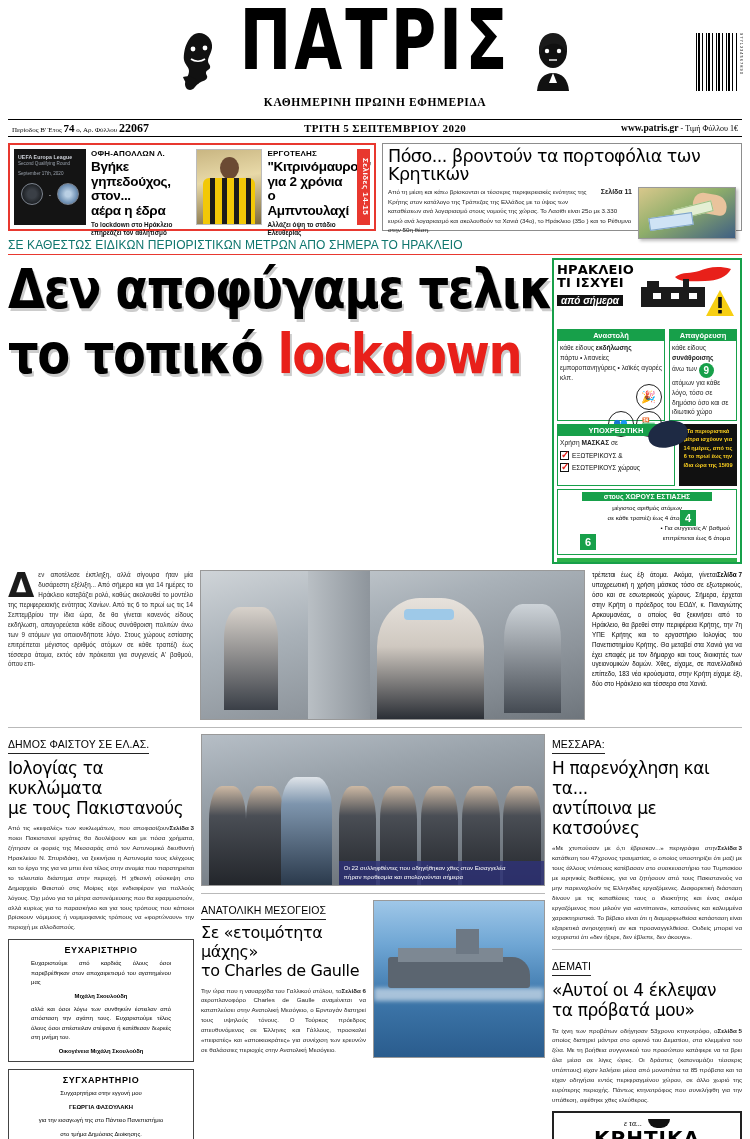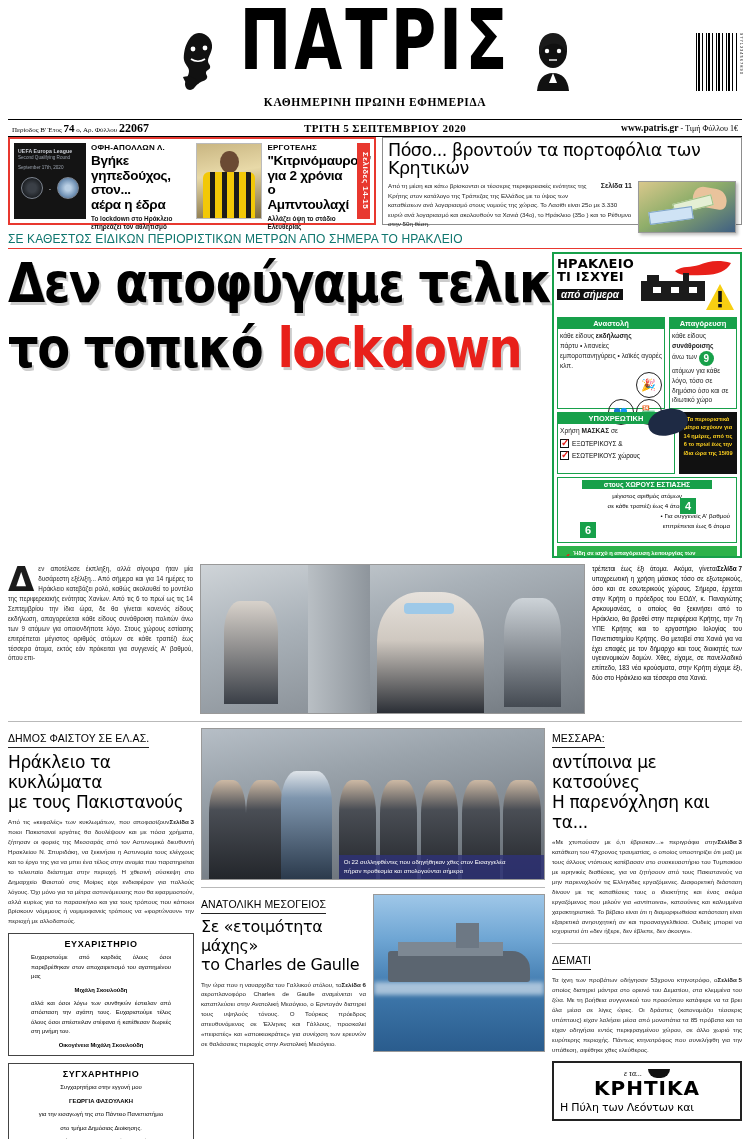--- a/index.html
+++ b/index.html
@@ -48,21 +48,21 @@
     padding:2px 4px; height:18px; margin-top:2px;
   }
   .issue-left { font-size:7px; font-family:"Liberation Serif", serif; }
   .issue-left .big { font-size:11px; font-weight:700; }
   .issue-left .num { font-size:12px; font-weight:700; font-family:"Liberation Serif", serif; }
   .issue-date { font-family:"Liberation Serif", serif; font-weight:700; font-size:11px; letter-spacing:0.4px; }
   .issue-right { font-size:8px; font-family:"Liberation Serif", serif; }
   .issue-right b { font-size:9.5px; }
 
   
-  .teaser-row { display:flex; gap:6px; height:88px; }
+  .teaser-row { display:flex; gap:6px; margin-top:6px; height:88px; }
   .sports-box { flex:0 0 368px; border:2px solid #e8382f; display:flex; padding:4px; gap:5px; position:relative; }
   .ad-thumb { width:72px; background:#141414; color:#fff; flex:0 0 auto; position:relative; overflow:hidden; }
   .ad-thumb .ad-l1 { font-size:5.2px; font-weight:700; color:#cfd3da; padding:5px 4px 0; letter-spacing:0.1px; }
   .ad-thumb .ad-l2 { font-size:4.6px; color:#9aa2ad; padding:1px 4px 0; }
   .ad-thumb .ad-l3 { font-size:4.6px; color:#9aa2ad; padding:5px 4px 0; }
   .crests { display:flex; align-items:center; justify-content:center; gap:6px; margin-top:7px; }
   .crest { width:22px; height:22px; border-radius:50%; border:1.5px solid #7d848f; position:relative; }
   .crest.a { background:radial-gradient(circle,#3a3f46 30%,#1d2024 70%); }
   .crest.b { background:radial-gradient(circle,#b9cfe4 20%,#5b7fa6 75%); }
   .crest-x { color:#cfd3da; font-size:7px; align-self:center; }
@@ -97,21 +97,21 @@
   .lockdown { color:#e8201a; }
 
   
   .infobox { flex:0 0 190px; border:2px solid #17a04a; background:#fff; position:relative; padding:3px; height:306px; overflow:hidden; }
   .ib-top { position:relative; height:58px; }
   .ib-title { font-family:"DejaVu Sans",sans-serif; font-weight:700; font-size:13px; line-height:1.02; letter-spacing:0.2px; }
   .ib-since { display:inline-block; background:#111; color:#fff; font-size:10px; font-weight:700; padding:0 4px; margin-top:1px; font-style:italic; }
   .ib-map { position:absolute; right:2px; top:-2px; width:64px; height:28px; }
   .ib-gate { position:absolute; right:26px; top:14px; width:74px; height:34px; }
   .ib-warn { position:absolute; right:2px; top:26px; width:30px; height:28px; }
-  .ib-grid { display:flex; gap:4px; margin-top:2px; }
+  .ib-grid { display:flex; gap:4px; margin-top:8px; }
   .ib-card { border:1.5px solid #17a04a; flex:1 1 0; min-width:0; position:relative; padding:2px; }
   .ib-card.w1 { flex:0 0 108px; height:92px; }
   .ib-card.w2 { flex:1 1 auto; height:92px; }
   .ib-label { background:#17a04a; color:#fff; font-size:7.5px; font-weight:700; text-align:center; padding:1px 2px; margin:-2px -2px 2px; }
   .ib-t { font-size:6.6px; line-height:1.5; color:#222; }
   .ib-t b { font-weight:700; }
   .circ-icons { display:flex; gap:2px; justify-content:flex-end; margin-top:1px; }
   .circ { width:26px; height:26px; border-radius:50%; border:1.2px solid #222; display:flex; align-items:center; justify-content:center; font-size:12px; }
   .big9 { display:inline-block; width:15px; height:15px; border-radius:50%; background:#17a04a; color:#fff; font-size:10px; font-weight:700; text-align:center; line-height:15px; vertical-align:-3px; }
   .ib-row2 { display:flex; gap:4px; margin-top:3px; }
@@ -406,21 +406,21 @@
       <span>τρέπεται έως έξι άτομα. Ακόμα, γίνεται υποχρεωτική η χρήση μάσκας τόσο σε εξωτερικούς, όσο και σε εσωτερικούς χώρους. Σήμερα, έρχεται στην Κρήτη ο πρόεδρος του ΕΟΔΥ, κ. Παναγιώτης Αρκουμανέας, ο οποίος θα ξεκινήσει από το Ηράκλειο, θα βρεθεί στην περιφέρεια Κρήτης, την 7η ΥΠΕ Κρήτης και το εργαστήριο Ιολογίας του Πανεπιστημίου Κρήτης. Θα μεταβεί στα Χανιά για να έχει επαφές με τον δήμαρχο και τους διοικητές των υγειονομικών δομών. Χθες, είχαμε, σε πανελλαδικό επίπεδο, 183 νέα κρούσματα, στην Κρήτη είχαμε έξι, δύο στο Ηράκλειο και τέσσερα στα Χανιά.</span>
     </div>
   </div>
 
   <div class="hr-thin"></div>
 
   <div class="sec2">
     <div class="col-l">
       <div class="kicker-ul">ΔΗΜΟΣ ΦΑΙΣΤΟΥ ΣΕ ΕΛ.ΑΣ.</div>
       <div class="head2">
-        <div>Ηράκλειο τα κυκλώματα</div>
+        <div>Ιολογίας τα κυκλώματα</div>
         <div>με τους Πακιστανούς</div>
       </div>
       <div class="body-sm">
         <span class="pg-inline">Σελίδα 3</span>
         <span>Από τις «κεφαλές» των κυκλωμάτων, που αποφασίζουν ποιοι Πακιστανοί εργάτες θα δουλέψουν και με πόσα χρήματα, ζήτησαν οι φορείς της Μεσσαράς από τον Αστυνομικό διευθυντή Ηρακλείου Ν. Σπυριδάκη, να ξεκινήσει η Αστυνομία τους ελέγχους και το έργο της για να μπει ένα τέλος στην ανομία που παρατηρείται το τελευταίο διάστημα στην περιοχή. Η χθεσινή σύσκεψη στο Δημαρχείο Φαιστού στις Μοίρες είχε ενδιαφέρον για πολλούς λόγους. Όχι μόνο για τα μέτρα αστυνόμευσης που θα εφαρμοστούν, αλλά κυρίως για το παρασκήνιο και για τους τρόπους που κάποιοι βρίσκουν νόμιμους ή νομιμοφανείς τρόπους να «φορτώνουν» την περιοχή με αλλοδαπούς.</span>
       </div>
 
       <div class="notice">
         <div class="notice-t">ΕΥΧΑΡΙΣΤΗΡΙΟ</div>
         <div class="notice-b">Ευχαριστούμε από καρδιάς όλους όσοι παρεβρέθηκαν στον αποχαιρετισμό του αγαπημένου μας</div>
@@ -474,32 +474,36 @@
           <div class="ship-hull"></div>
           <div class="ship-deck"></div>
           <div class="ship-tower"></div>
         </div>
       </div>
     </div>
 
     <div class="col-r">
       <div class="kicker-ul">ΜΕΣΣΑΡΑ:</div>
       <div class="head2">
+        <div>Η παρενόχληση και τα...</div>
         <div>αντίποινα με κατσούνες</div>
-        <div>Η παρενόχληση και τα...</div>
       </div>
       <div class="body-sm">
         <span class="pg-inline">Σελίδα 3</span>
         <span>«Με χτυπούσαν με ό,τι έβρισκαν...» περιγράφει στην κατάθεση του 47χρονος τραυματίας, ο οποίος υποστηρίζει ότι μαζί με τους άλλους ντόπιους κατέβασαν στο συσκευαστήριο του Τυμπακίου με ειρηνικές διαθέσεις, για να ζητήσουν από τους Πακιστανούς να μην παρενοχλούν τις Ελληνίδες εργαζόμενες. Διαφορετική διάσταση δίνουν με τις καταθέσεις τους ο ιδιοκτήτης και ένας ακόμα εργαζόμενος που μιλούν για «αντίποινα», κατσούνες και καλυμμένα χαρακτηριστικά. Το βέβαιο είναι ότι η διαμορφωθείσα κατάσταση είναι εξαιρετικά ανησυχητική αν και προαναγγελθείσα. Ουδείς μπορεί να ισχυριστεί ότι «δεν ήξερε, δεν έβλεπε, δεν άκουγε».</span>
       </div>
 
       <div class="hr-thin"></div>
 
       <div>
         <div class="kicker-ul">ΔΕΜΑΤΙ</div>
+        <div class="head2">
+          <div>«Αυτοί οι 4 έκλεψαν</div>
+          <div>τα πρόβατά μου»</div>
+        </div>
         <div class="body-sm">
           <span class="pg-inline">Σελίδα 5</span>
           <span>Τα ίχνη των προβάτων οδήγησαν 53χρονο κτηνοτρόφο, ο οποίος διατηρεί μάντρα στο ορεινό του Δεματίου, στα κλεμμένα του ζώα. Με τη βοήθεια συγγενικού του προσώπου κατάφερε να τα βρει όλα μέσα σε λίγες ώρες. Οι δράστες (κατονομάζει τέσσερις υπόπτους) είχαν λαλήσει μέσα από μονοπάτια τα 85 πρόβατα και τα είχαν οδηγήσει εντός περιφραγμένου χώρου, σε άλλο χωριό της ευρύτερης περιοχής. Πάντως κτηνοτρόφος που συνελήφθη για την υπόθεση, αφέθηκε χθες ελεύθερος.</span>
         </div>
       </div>
 
       <div class="krit-box" style="margin-top:6px;">
         <div class="krit-top">
           <span>ε τα...</span>
           <span class="mustache"></span>

